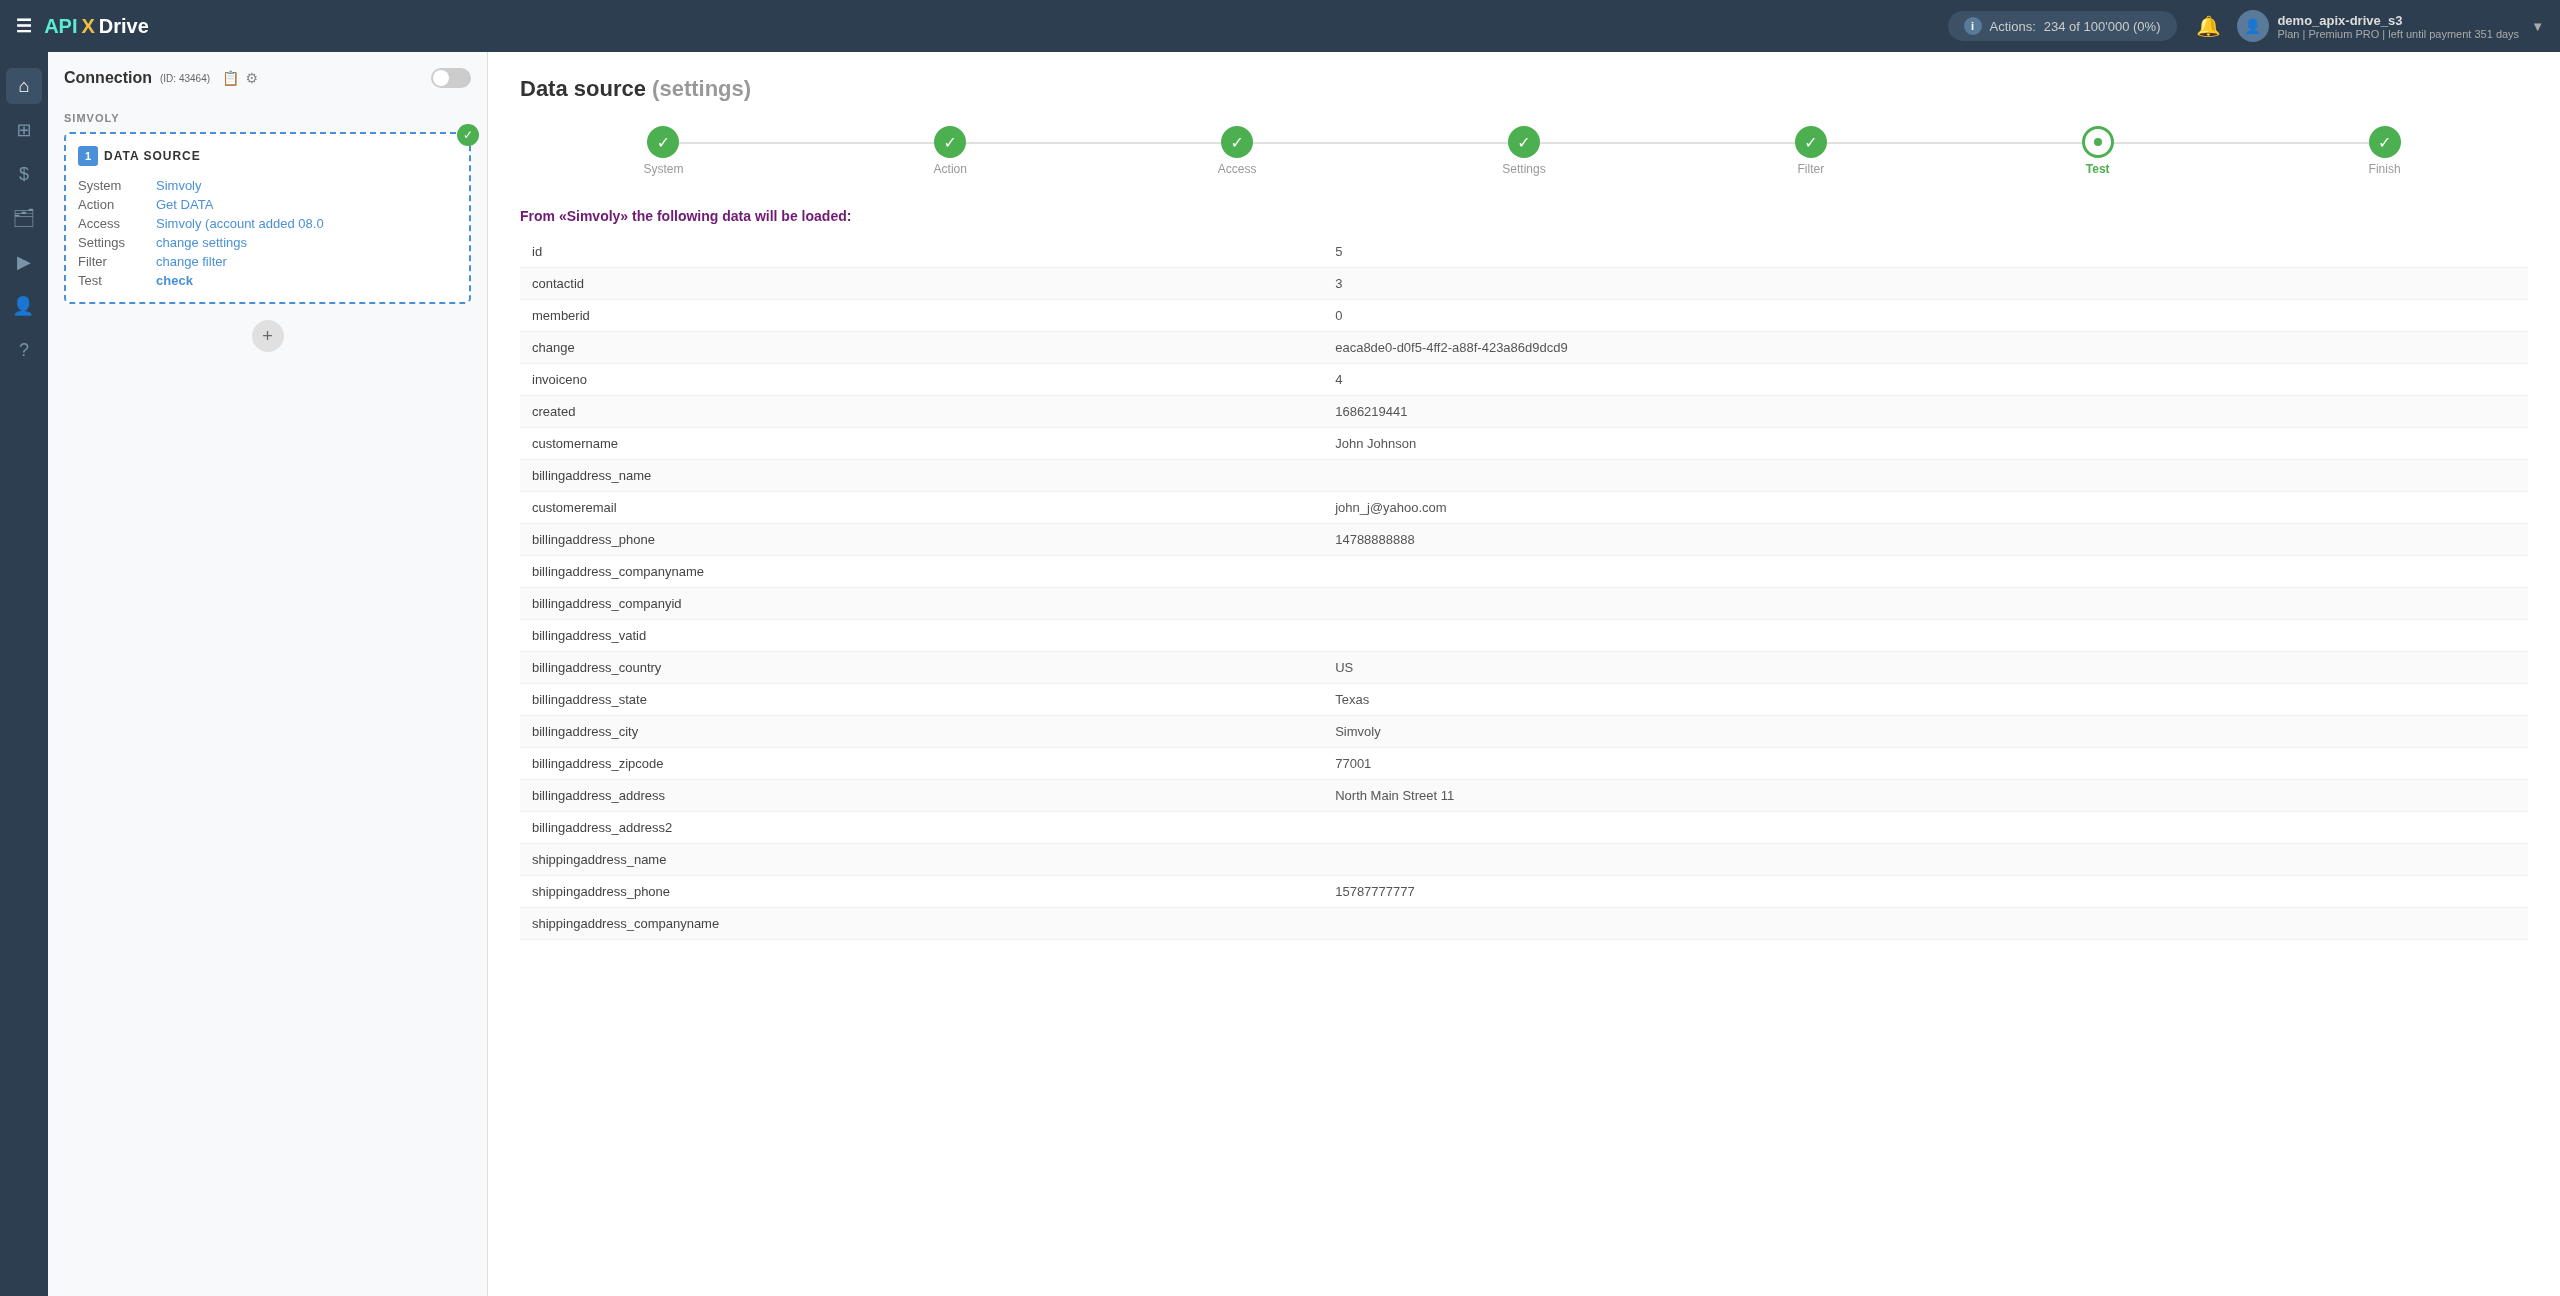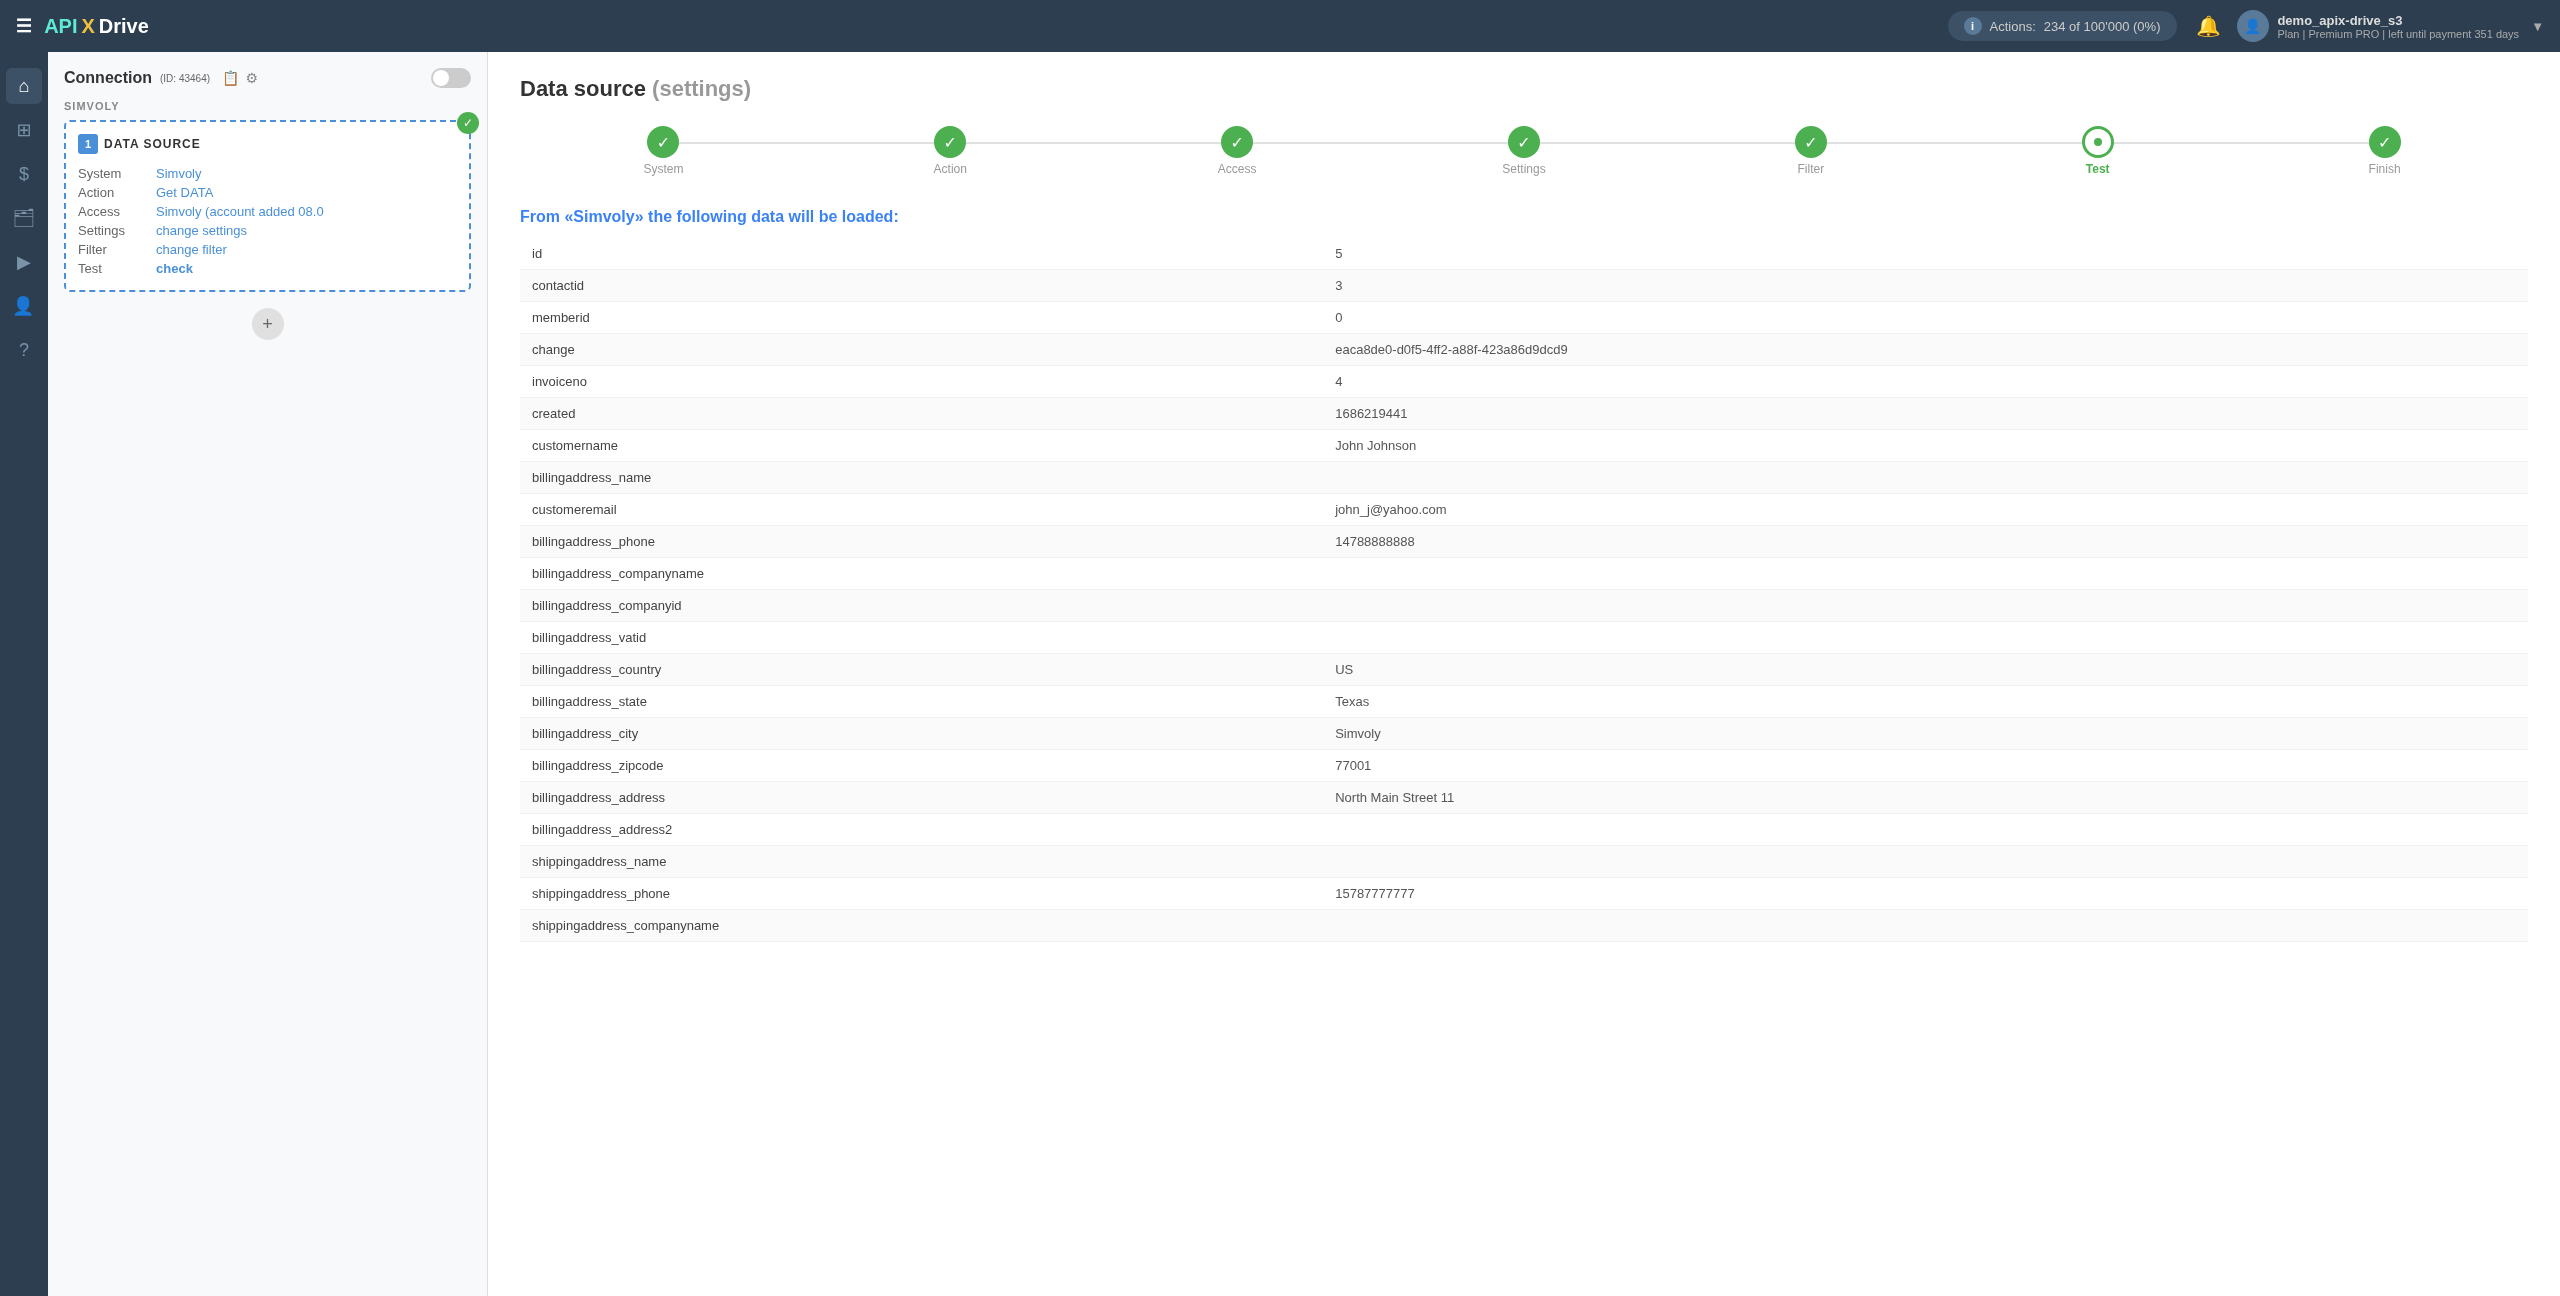--- a/index.html
+++ b/index.html
@@ -113,21 +113,21 @@
       background: #f8f9fa;
       border-right: 1px solid #ddd;
       padding: 16px;
       overflow-y: auto;
       flex-shrink: 0;
     }
     .connection-header {
       display: flex;
       align-items: center;
       gap: 8px;
-      margin-bottom: 12px;
+      margin-bottom: 24px;
     }
     .connection-title {
       font-size: 16px;
       font-weight: bold;
       color: #333;
     }
     .connection-icons {
       display: flex; gap: 6px; margin-left: 4px;
     }
     .connection-icons span {
@@ -289,22 +289,22 @@
     .step-label {
       font-size: 12px;
       color: #999;
       margin-top: 4px;
       text-align: center;
     }
     .step-label.current { color: #4caf50; font-weight: bold; }
 
     
     .data-intro {
-      font-size: 16px;
-      color: #3b82f6;
+      font-size: 14px;
+      color: #701a75;
       margin-bottom: 12px;
       font-weight: bold;
     }
 
     .data-table {
       width: 100%;
       border-collapse: collapse;
     }
     .data-table tr {
       border-bottom: 1px solid #f0f0f0;

